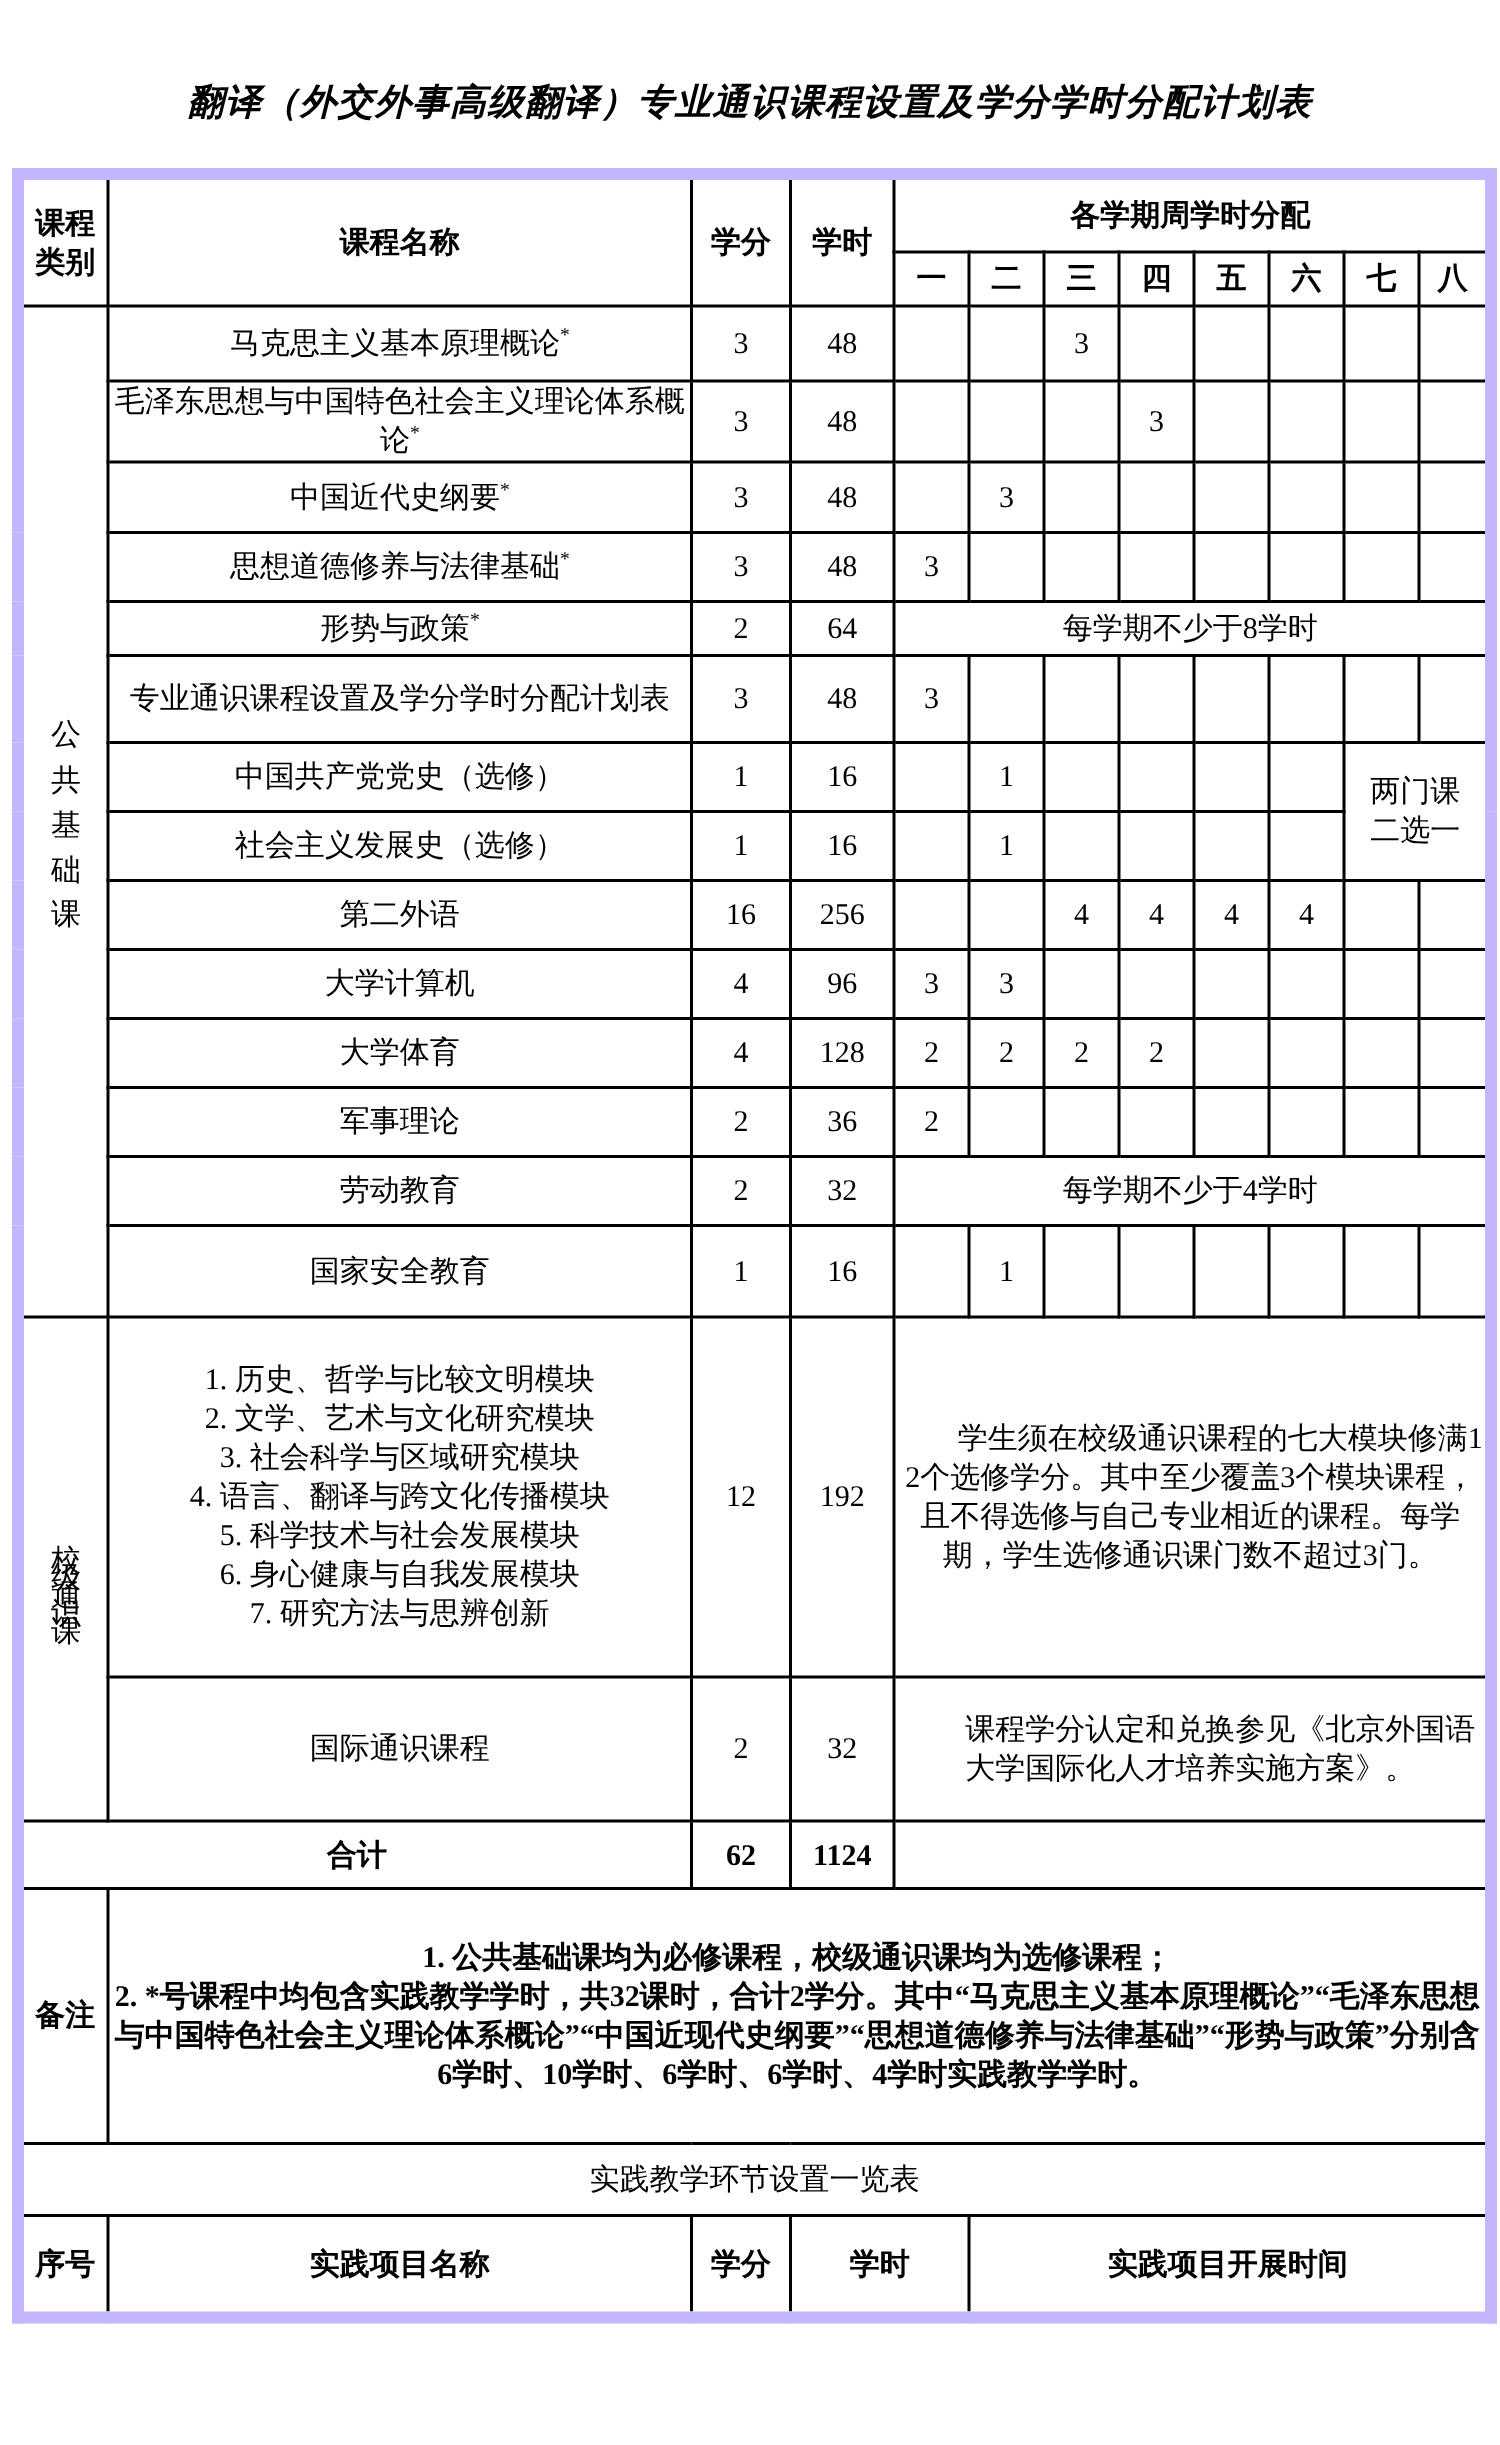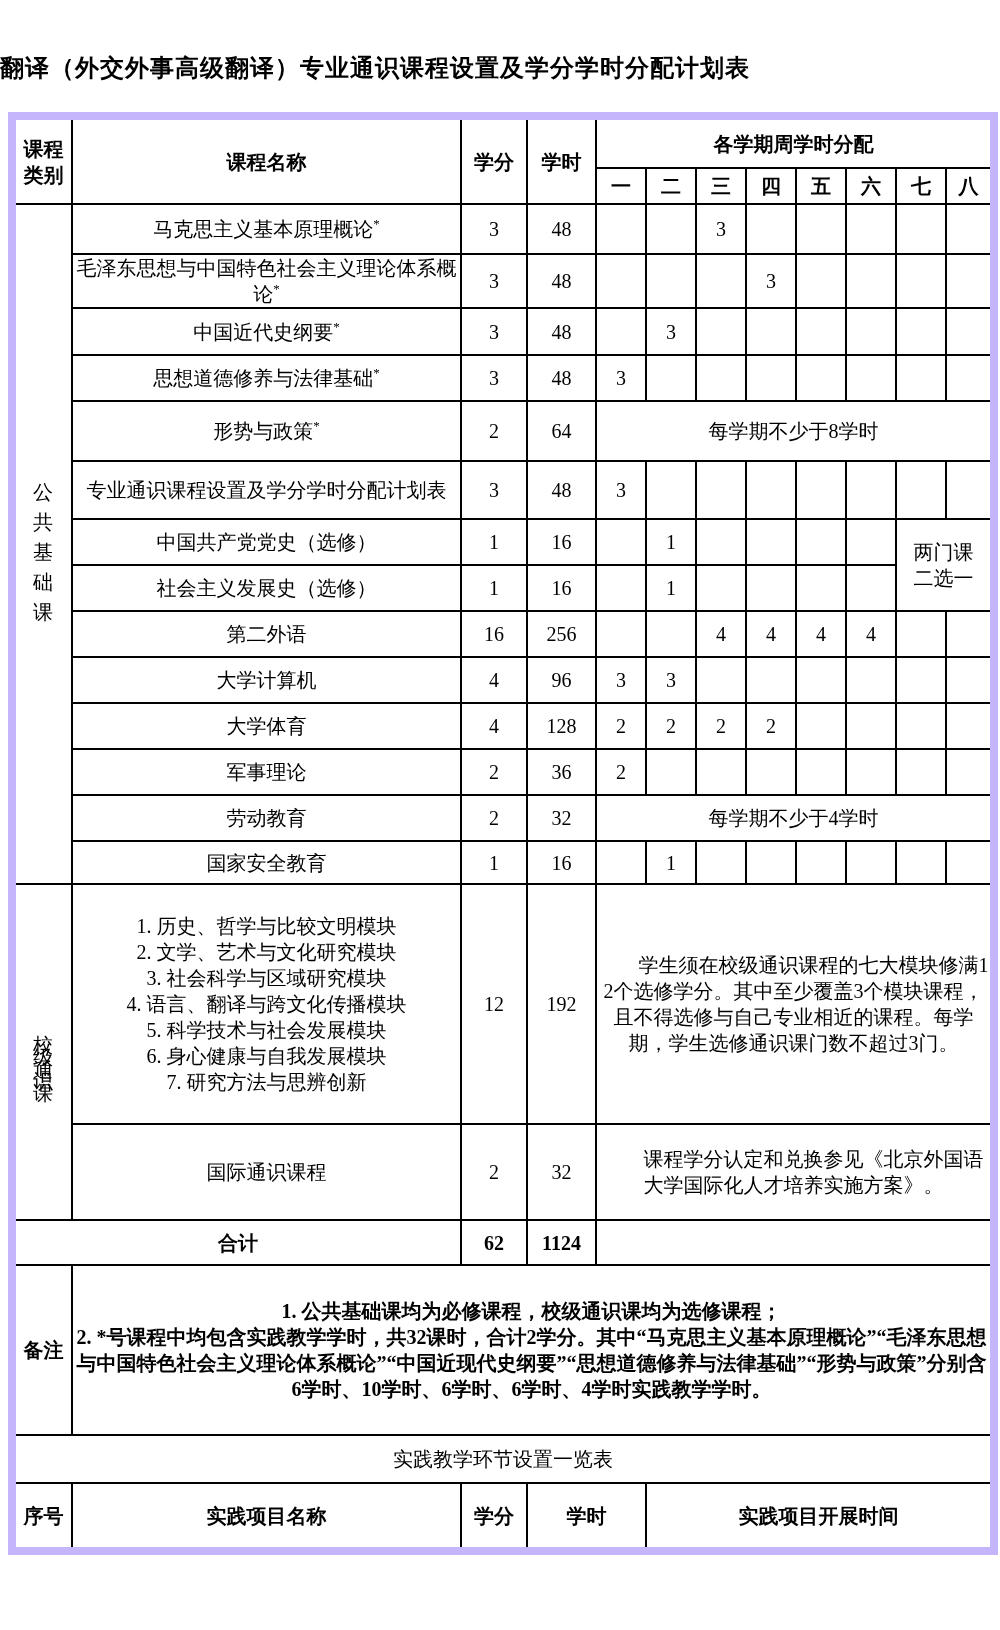--- a/index.html
+++ b/index.html
@@ -4,23 +4,24 @@
 <style>
   * { box-sizing: border-box; }
   html,body { margin:0; padding:0; background:#ffffff; }
   .page {
     position:relative; width:1000px; height:1630px; background:#ffffff;
     color:#000; font-family:"Liberation Serif","DejaVu Serif",serif;
     overflow:hidden;
   }
   .doc-title {
     position:absolute; top:52px; left:0; width:1000px; margin:0;
-    font-size:24px; font-weight:bold;
+    text-align:center; font-size:24px; font-weight:bold;
     font-family:"Liberation Sans","DejaVu Sans",sans-serif;
     letter-spacing:1px;
+    font-style:italic;
   }
   table.sched {
     position:absolute; top:112px; left:8px; width:982px;
     border-collapse:collapse; table-layout:fixed;
     border:8px solid #c4b5fd;
   }
   table.sched td {
     border:2px solid #000; padding:0; text-align:center; vertical-align:middle;
     font-size:20px; line-height:1.3; overflow:hidden; word-break:break-all;
   }
@@ -134,21 +135,21 @@
       <td class="v3">48</td>
       <td class="v3">3</td>
       <td></td>
       <td></td>
       <td></td>
       <td></td>
       <td></td>
       <td></td>
       <td></td>
     </tr>
-    <tr style="height:60px">
+    <tr style="height:36px">
       <td class="n v3"><span>形势与政策</span><sup>*</sup></td>
       <td class="v3">2</td>
       <td class="v3">64</td>
       <td class="v3" colspan="8">每学期不少于8学时</td>
     </tr>
     <tr style="height:58px">
       <td class="n v3"><span>专业通识课程设置及学分学时分配计划表</span><sup></sup></td>
       <td class="v3">3</td>
       <td class="v3">48</td>
       <td class="v3">3</td>
@@ -237,21 +238,21 @@
       <td></td>
       <td></td>
       <td></td>
     </tr>
     <tr style="height:46px">
       <td class="n v3"><span>劳动教育</span><sup></sup></td>
       <td class="v3">2</td>
       <td class="v3">32</td>
       <td class="v3" colspan="8">每学期不少于4学时</td>
     </tr>
-    <tr style="height:43px">
+    <tr style="height:61px">
       <td class="n v3"><span>国家安全教育</span><sup></sup></td>
       <td class="v3">1</td>
       <td class="v3">16</td>
       <td class="v3"></td>
       <td>1</td>
       <td></td>
       <td></td>
       <td></td>
       <td></td>
       <td></td>

